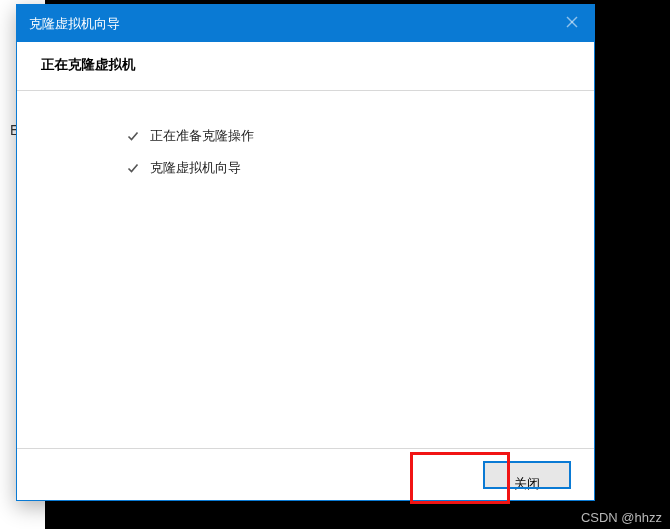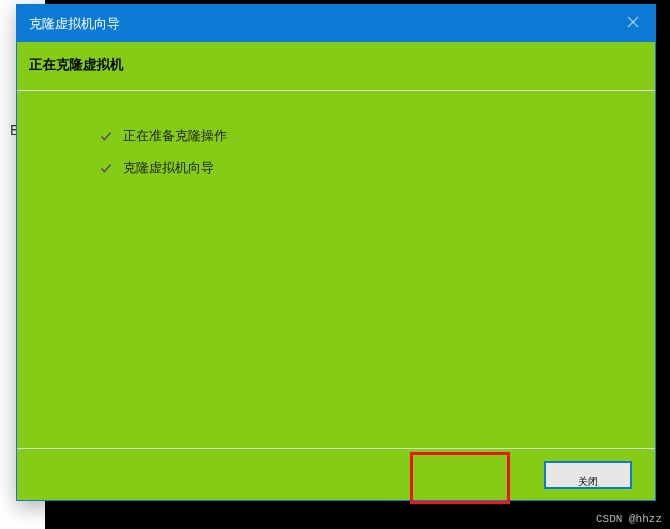--- a/index.html
+++ b/index.html
@@ -22,23 +22,23 @@
       position: absolute;
       left: 10px;
       top: 122px;
       font-size: 14px;
       color: #333;
     }
     .dialog {
       position: absolute;
       left: 16px;
       top: 4px;
-      width: 640px;
+      width: 579px;
       height: 497px;
-      background: #84cc16;
+      background: #ffffff;
       border: 1px solid #0a7ad4;
       display: flex;
       flex-direction: column;
       box-shadow: 0 6px 20px rgba(0,0,0,0.3);
     }
     .titlebar {
       height: 37px;
       background: #0a7ad4;
       color: #fff;
       display: flex;
@@ -52,31 +52,31 @@
       right: 0; top: 0;
       width: 44px;
       height: 37px;
       display: flex;
       align-items: center;
       justify-content: center;
       color: rgba(255,255,255,0.55);
     }
     .titlebar-close svg { width: 12px; height: 12px; }
     .header-section {
-      padding: 14px 18px 16px 12px;
+      padding: 14px 18px 16px 24px;
       border-bottom: 1px solid #d8d8d8;
     }
     .header-title {
       font-weight: bold;
       font-size: 13.5px;
       color: #000;
     }
     .content {
       flex: 1;
-      padding: 36px 20px 20px 82px;
+      padding: 36px 20px 20px 109px;
     }
     .step {
       display: flex;
       align-items: center;
       gap: 10px;
       margin-bottom: 14px;
       color: #222;
       font-size: 13px;
     }
     .step-icon {
@@ -95,41 +95,41 @@
       align-items: center;
       justify-content: flex-end;
       padding: 0 24px;
       gap: 10px;
     }
     .btn {
       min-width: 86px;
       height: 26px;
       background: #e7e7e7;
       border: 1px solid #aaa;
-      font-size: 10px;
+      font-size: 13px;
       font-family: inherit;
       cursor: pointer;
       padding: 12px 10px;
     }
     .btn.focused {
       outline: 2px solid #0a7ad4;
       outline-offset: -1px;
     }
     .highlight-box {
       position: absolute;
       border: 3px solid #f11414;
       pointer-events: none;
     }
     .watermark {
       position: absolute;
       right: 8px;
       bottom: 4px;
-      font-size: 11px;
+      font-size: 13px;
       color: #b8b8b8;
-      font-family: Liberation Mono, monospace;
+      font-family: Liberation Sans, sans-serif;
     }
   </style>
 </head>
 <body>
 
 <div class="backdrop-left">
   <span class="backdrop-left-text">E</span>
 </div>
 
 <div class="dialog">

